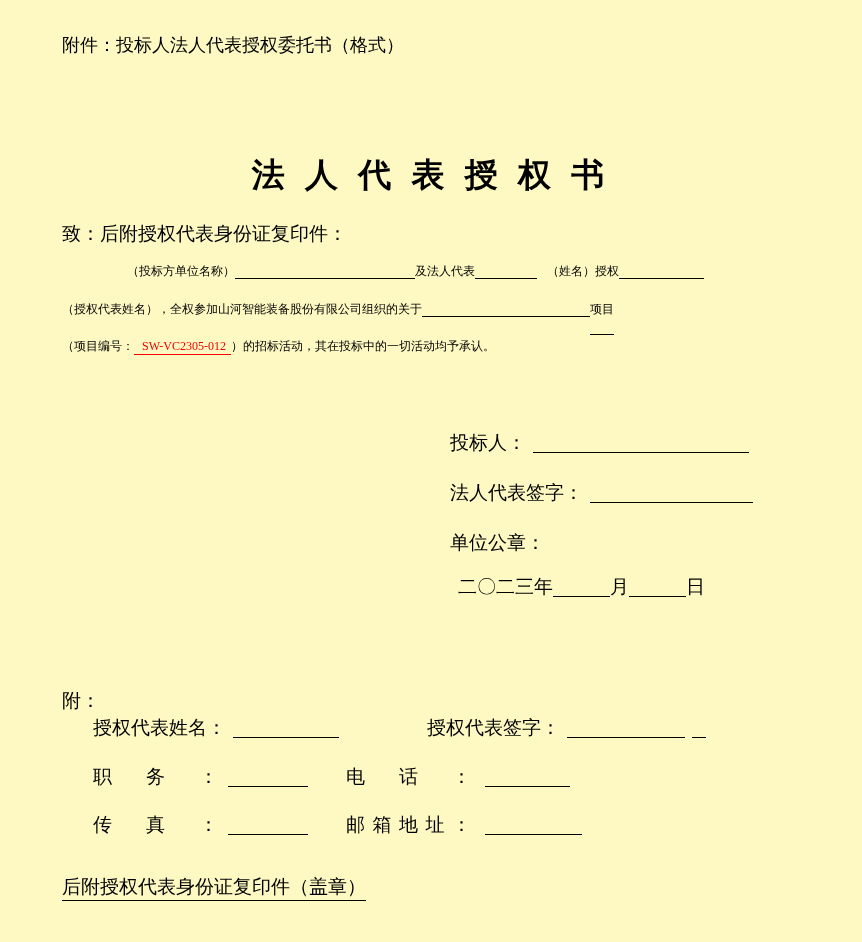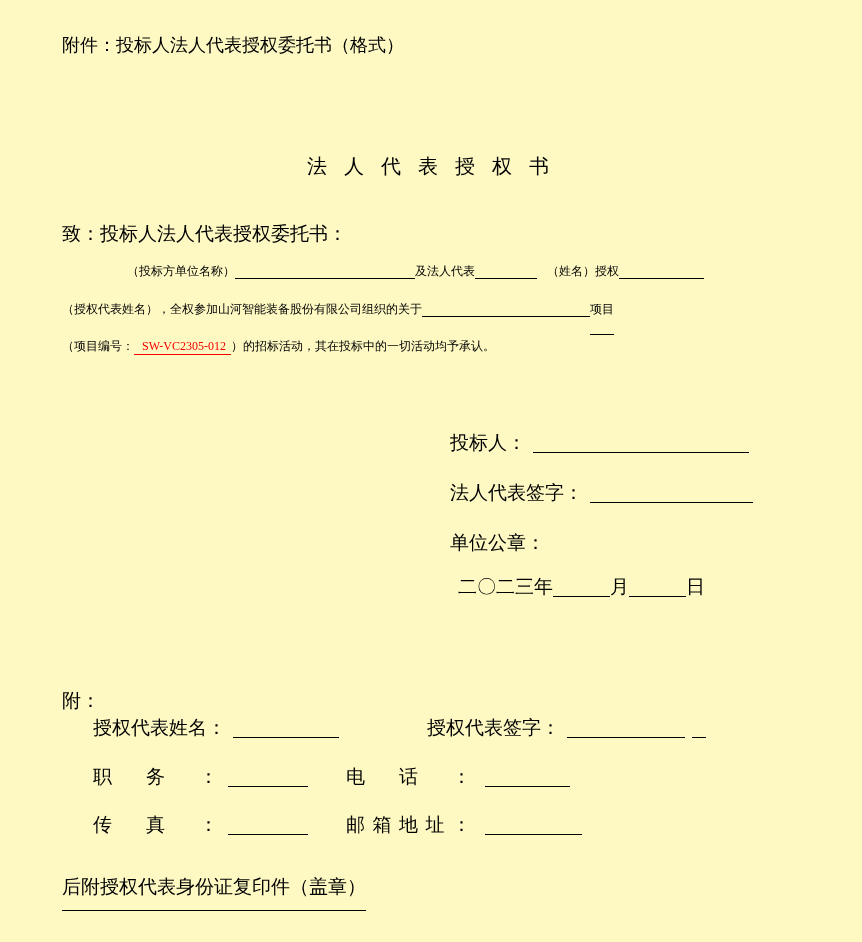--- a/index.html
+++ b/index.html
@@ -6,21 +6,21 @@
   .page{
     position:relative;
     width:862px;height:942px;
     background:#fef9c3;
     font-family:"Liberation Serif","DejaVu Serif",serif;
     color:#000;
     overflow:hidden;
   }
   .abs{position:absolute;white-space:nowrap;}
   .note{left:62px;top:33px;font-size:18px;}
-  .title{left:0;right:0;top:153px;text-align:center;font-size:20px;font-weight:normal;letter-spacing:6px;}
+  .title{left:0;right:0;top:153px;text-align:center;font-size:33px;font-weight:bold;letter-spacing:6px;}
   .salute{left:62px;top:221px;font-size:19px;}
   .bodyline{font-size:12px;}
   .line2{left:127px;top:263px;}
   .line3{left:62px;top:301px;}
   .line4{left:62px;top:338px;}
   .blank{
     display:inline-block;
     border-bottom:1.6px solid #000;
     height:1.05em;
     vertical-align:-4px;
@@ -45,36 +45,36 @@
   .colR1{left:427px;}
   .colR{left:346px;}
   .r1L{left:93px;} 
   .jlabel{
     display:inline-block;width:125px;
     text-align:justify;text-align-last:justify;
     text-justify:inter-character;
   }
   .footer{
     left:62px;top:874px;font-size:19px;
-    border-bottom:1.6px solid #000;padding-bottom:10px;
+    border-bottom:1.6px solid #000;padding-bottom:0;
   }
   .gap7{margin-left:7px;}
   .gap10{margin-left:10px;}
   .gap14{margin-left:14px;}
 </style>
 </head>
 <body>
 
 <div class="page">
 
   <div class="abs note">附件：投标人法人代表授权委托书（格式）</div>
 
   <div class="abs title">法 人 代 表 授 权 书</div>
 
-  <div class="abs salute">致：投标人法人代表授权委托书：</div>
+  <div class="abs salute">致：后附授权代表身份证复印件：</div>
 
   <div class="abs bodyline line2">
     <span>（投标方单位名称）</span><span class="blank" style="width:180px"></span><span>及法人代表</span><span class="blank" style="width:62px"></span><span class="gap10">（姓名）授权</span><span class="blank" style="width:85px"></span>
   </div>
 
   <div class="abs bodyline line3">
     <span>（授权代表姓名），全权参加山河智能装备股份有限公司组织的关于</span><span class="blank" style="width:168px"></span><span class="ul">项目</span>
   </div>
 
   <div class="abs bodyline line4">

